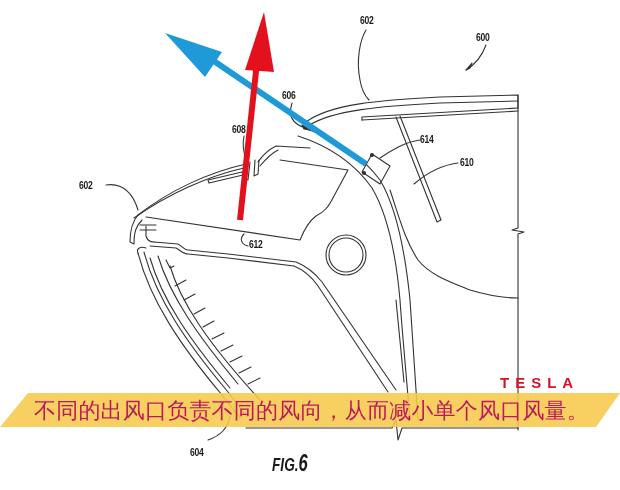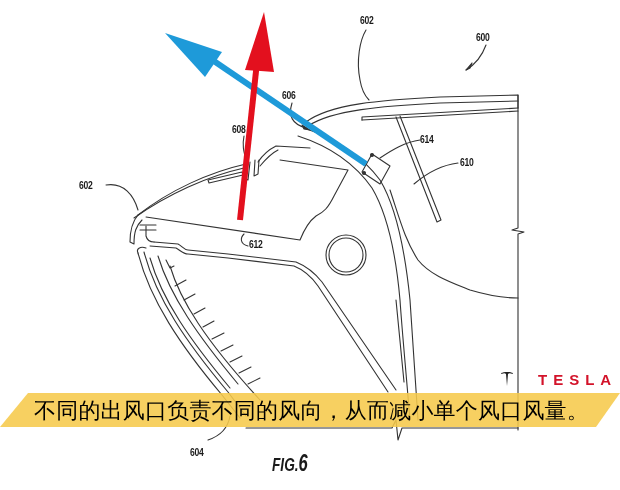--- a/index.html
+++ b/index.html
@@ -2,22 +2,22 @@
 <html><head>
 <meta charset="utf-8">
 <style>
   html, body { margin: 0; padding: 0; background: #ffffff; }
   body { width: 620px; height: 490px; position: relative; overflow: hidden; font-family: "DejaVu Sans", sans-serif; }
   .drawing { position: absolute; left: 0; top: 0; width: 620px; height: 490px; }
   .ref-label { position: absolute; font-family: "Liberation Sans", sans-serif; font-weight: bold; font-size: 11px; color: #1a1a1a; transform: scaleX(0.78); transform-origin: left top; letter-spacing: -0.3px; }
   .fig-label { position: absolute; left: 272px; top: 450px; font-family: "Liberation Sans", sans-serif; font-weight: bold; font-style: italic; font-size: 19px; color: #1a1a1a; transform: scaleX(0.72); transform-origin: left top; }
   .fig-label .num { font-size: 23px; }
   .banner { position: absolute; left: 0; top: 393px; width: 620px; height: 34px; }
-  .banner-text { position: absolute; left: 34px; top: 395px; width: 560px; height: 32px; line-height: 32px; font-family: "DejaVu Sans", sans-serif; font-size: 22px; color: #000000; white-space: nowrap; letter-spacing: 0.2px; }
-  .brand { position: absolute; left: 500px; top: 368px; height: 22px; display: flex; align-items: center; gap: 24px; }
+  .banner-text { position: absolute; left: 34px; top: 395px; width: 560px; height: 32px; line-height: 32px; font-family: "DejaVu Sans", sans-serif; font-size: 22px; color: #be185d; white-space: nowrap; letter-spacing: 0.2px; }
+  .brand { position: absolute; left: 500px; top: 368px; height: 22px; display: flex; align-items: center; gap: 6px; flex-direction: column; }
   .brand-word { font-family: "Liberation Sans", sans-serif; font-size: 15px; font-weight: bold; letter-spacing: 6px; color: #d3132a; }
 </style>
 </head>
 <body>
 
 <svg class="drawing" viewBox="0 0 620 490" xmlns="http://www.w3.org/2000/svg">
   <g fill="none" stroke="#333333" stroke-width="1.1" stroke-linecap="round" stroke-linejoin="round">
 
     <path d="M306 122 C330 104, 380 100, 440 97 L518 95 L518 108"></path>
     <path d="M308 126 C332 110, 382 106, 440 103 L518 101"></path>

